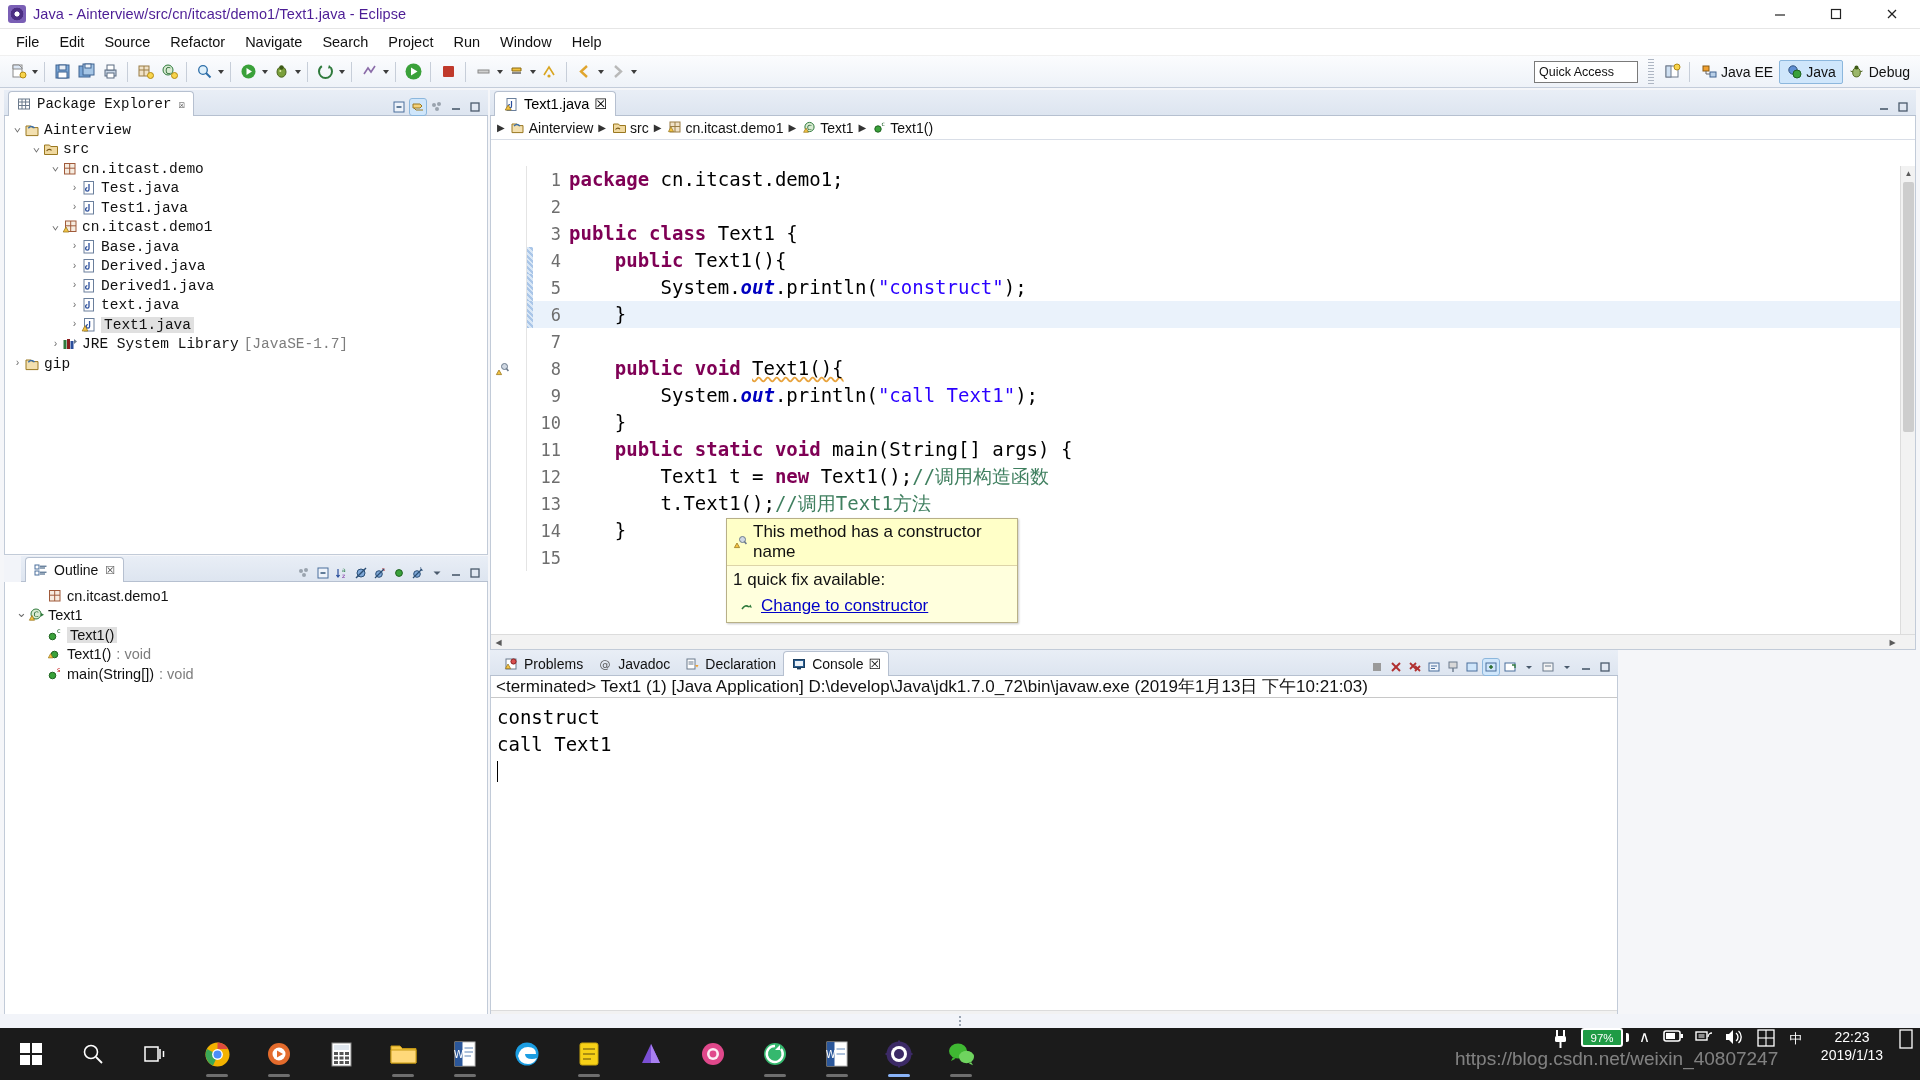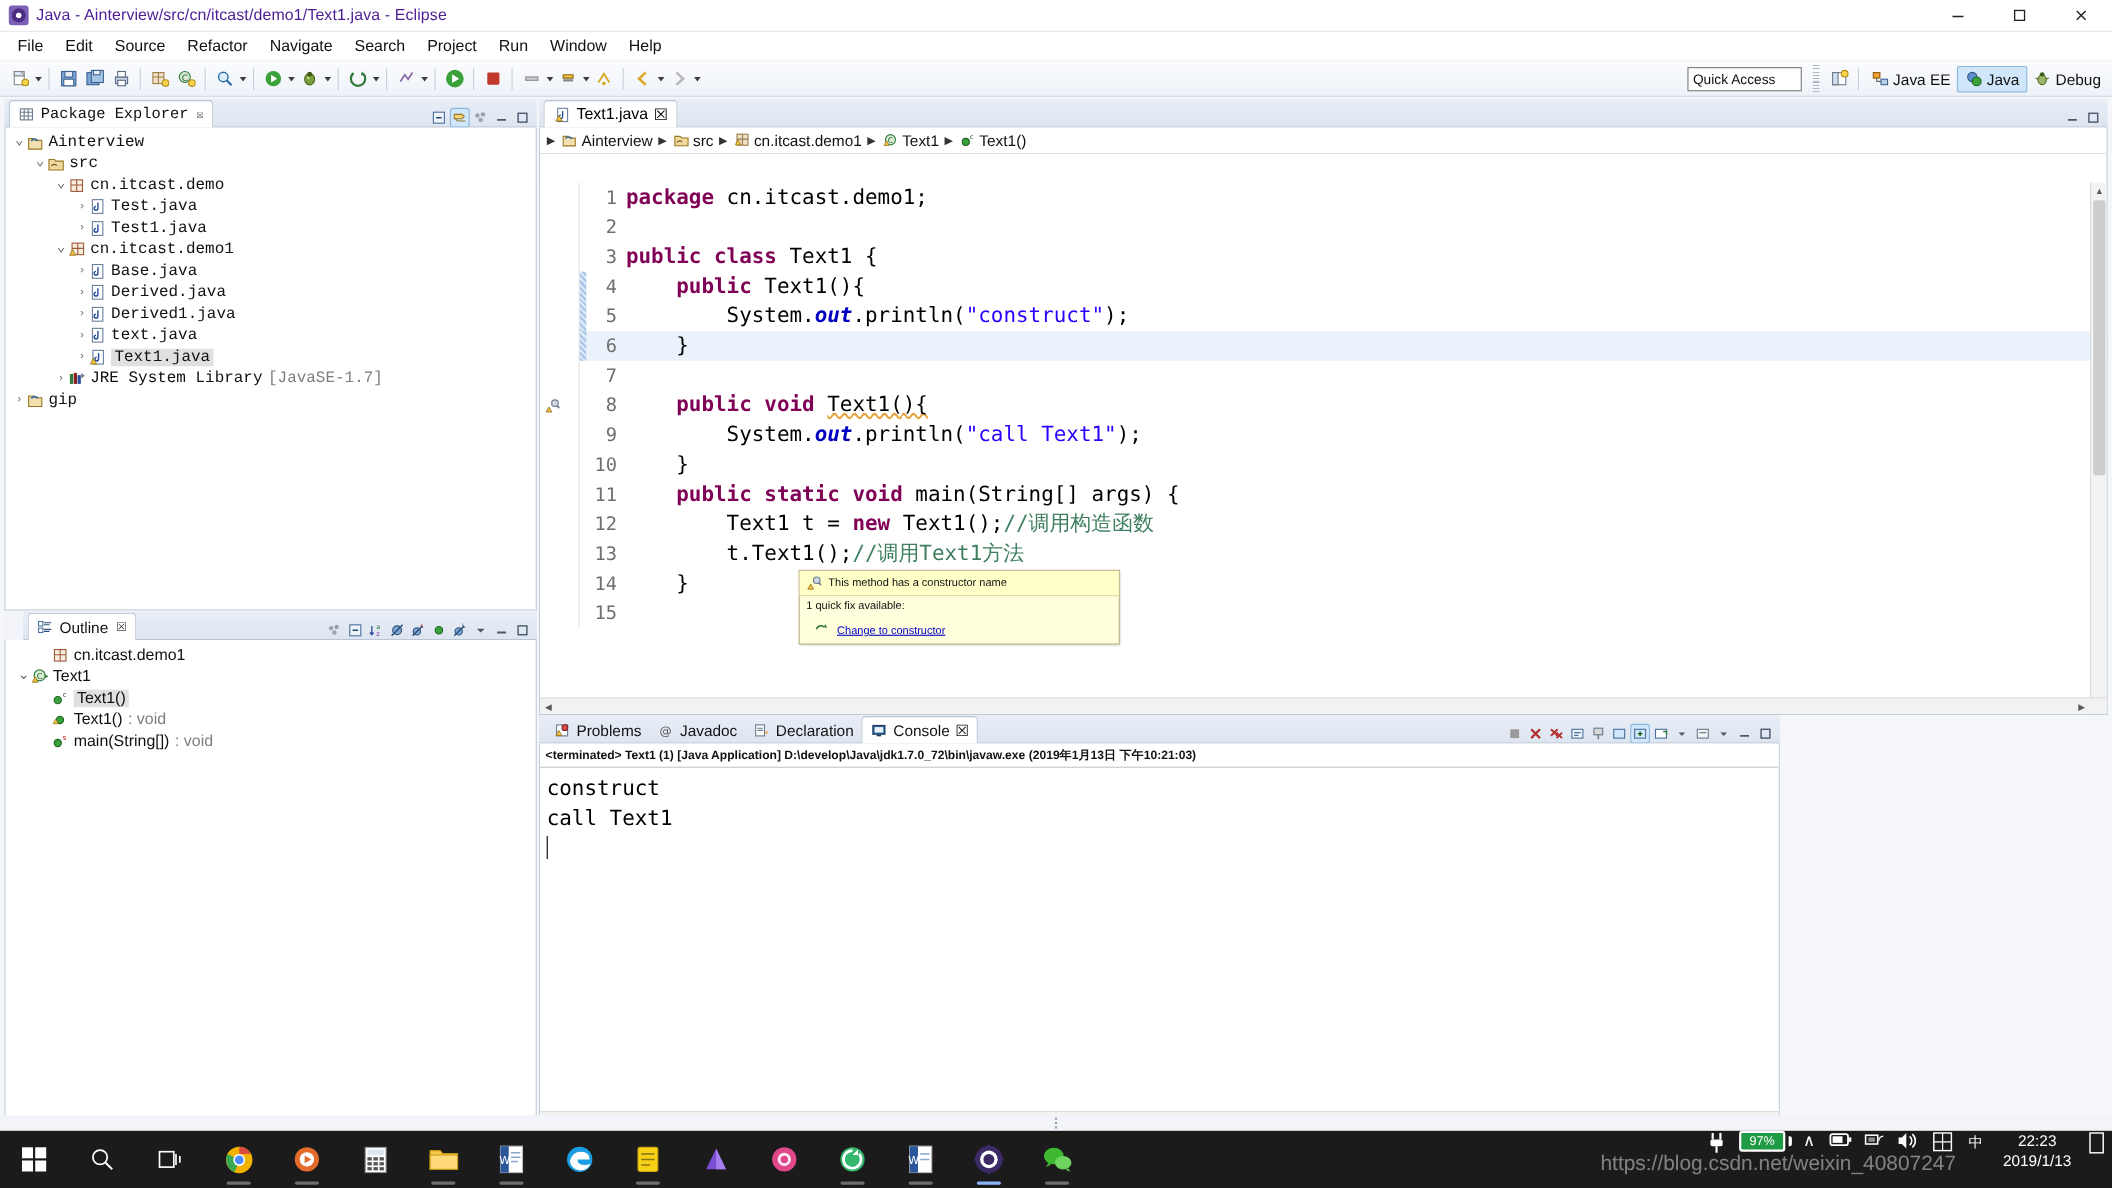--- a/index.html
+++ b/index.html
@@ -137,43 +137,43 @@
   }
   .kw { color: #7f0055; font-weight: bold; }
   .str { color: #2a00ff; }
   .cmt { color: #3f7f5f; }
   .fld { color: #0000c0; font-style: italic; font-weight: bold; }
   .err-underline { text-decoration: underline wavy #e8a33d; text-decoration-skip-ink: none; }
 
   
   .tooltip {
     position: absolute; background: #ffffdd; border: 1px solid #b8b088;
-    box-shadow: 1px 1px 2px rgba(0,0,0,.22); font-size: 10px; color: #111; z-index: 40;
+    box-shadow: 1px 1px 2px rgba(0,0,0,.22); font-size: 17px; color: #111; z-index: 40;
   }
   .tt-head { display: flex; align-items: center; gap: 5px; padding: 3px 6px 3px 5px; background: #ffffc8; border-bottom: 1px solid #ddd4a8; }
   .tt-body { padding: 4px 6px 3px 6px; }
   .tt-fix { display: flex; align-items: flex-end; gap: 6px; padding: 3px 6px 6px 12px; }
   .tt-link { color: #0000c8; text-decoration: underline; }
 
   
   .vscroll { position: absolute; right: 0; top: 0; bottom: 0; width: 15px; background: #f2f2f2; border-left: 1px solid #dcdcdc; }
   .vscroll .thumb { position: absolute; left: 2px; width: 11px; background: #cdcdcd; border-radius: 2px; }
   .vscroll .arrow { position: absolute; left: 0; width: 15px; height: 15px; display: flex; align-items: center; justify-content: center; font-size: 8px; color: #5a5a5a; }
   .hscroll { position: absolute; left: 0; right: 0; bottom: 0; height: 15px; background: #f2f2f2; border-top: 1px solid #dcdcdc; }
   .hscroll .arrow { position: absolute; top: 0; height: 15px; width: 15px; display: flex; align-items: center; justify-content: center; font-size: 8px; color: #5a5a5a; }
 
   
   .console-tab {
     height: 25px; display: flex; align-items: center; gap: 5px; padding: 0 7px;
     font-size: 14px; color: #111; position: relative; top: 1px;
   }
   .console-tab.active { background: #fff; border: 1px solid #b6c0d0; border-bottom: none; border-radius: 4px 4px 0 0; }
   .console-head {
-    height: 22px; display: flex; align-items: center; font-size: 11px; color: #111;
-    border-bottom: 1px solid #c8c8c8; padding-left: 5px; background: #fff; font-weight: bold;
+    height: 22px; display: flex; align-items: center; font-size: 17px; color: #111;
+    border-bottom: 1px solid #c8c8c8; padding-left: 5px; background: #fff;
   }
   .console-out {
     font-family: "DejaVu Sans Mono", monospace; font-size: 19px; color: #000;
     padding: 6px 0 0 6px; line-height: 27px; white-space: pre;
   }
   .caret-bar { display: inline-block; width: 1px; height: 21px; background: #000; vertical-align: -4px; }
 
   
   .grip { position: absolute; left: 0; bottom: 0; width: 1920px; height: 14px; background: #f2f4f9; display: flex; align-items: center; justify-content: center; }
   .grip-dots { width: 2px; height: 2px; background: #9aa3b0; box-shadow: 0 -4px 0 #9aa3b0, 0 4px 0 #9aa3b0; }

